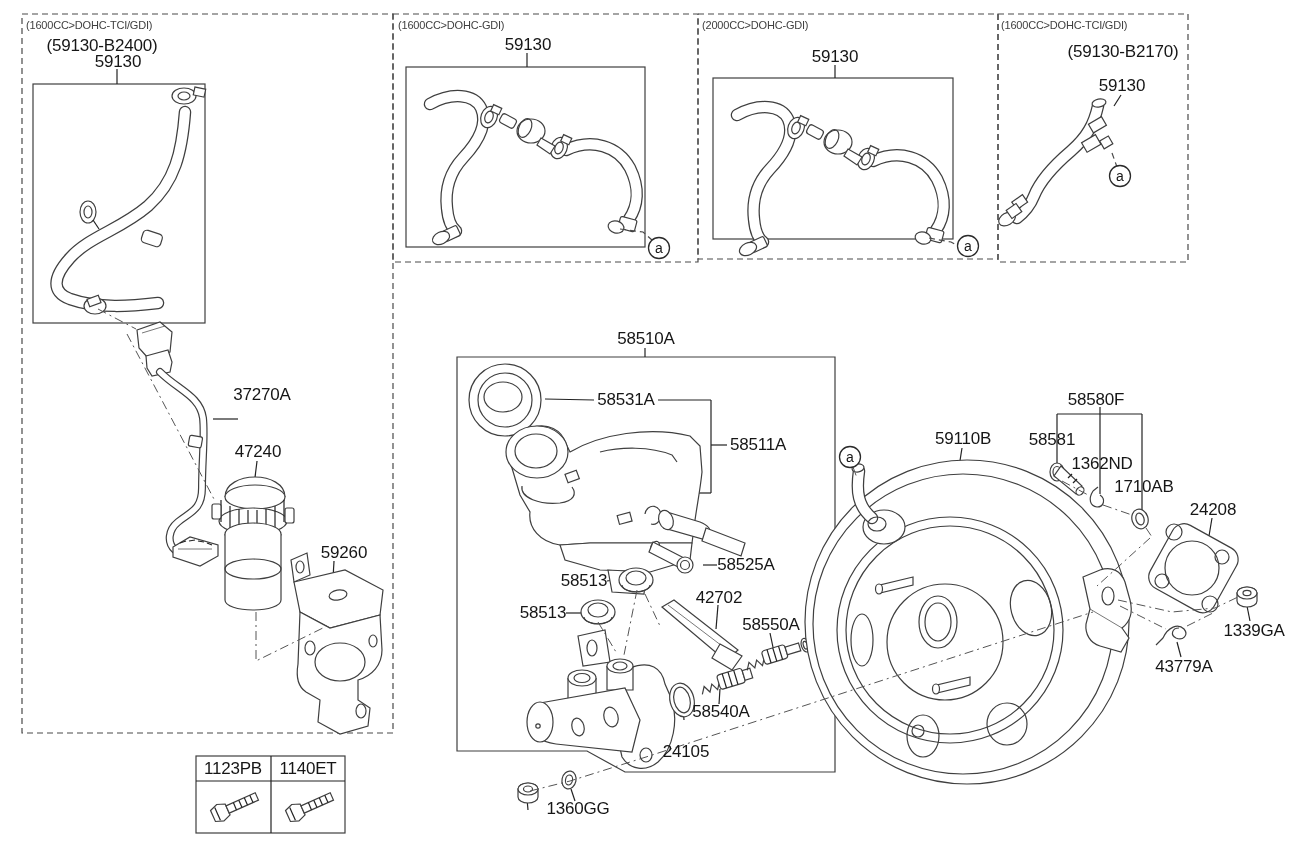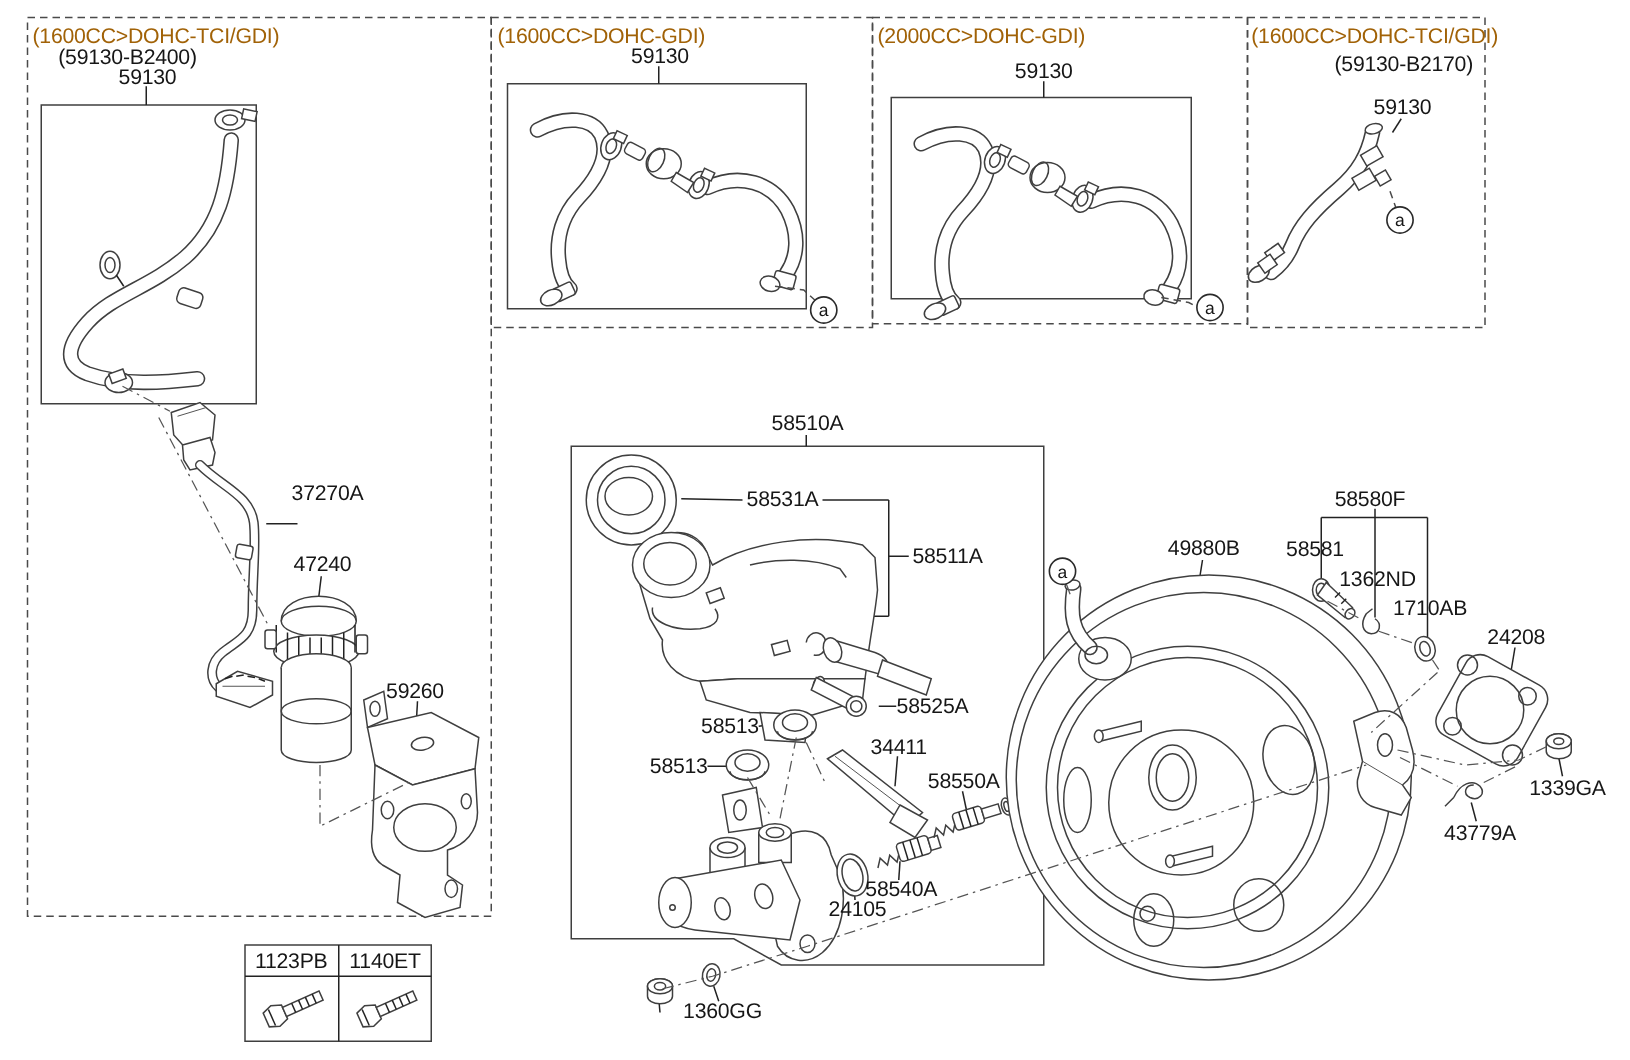--- a/index.html
+++ b/index.html
@@ -1,21 +1,21 @@
 <!DOCTYPE html>
 <html><head>
 <meta charset="utf-8">
 <style>
   html,body{margin:0;padding:0;background:#fff;}
   #stage{position:relative;width:1304px;height:848px;background:#fff;overflow:hidden;
          font-family:"Liberation Sans",sans-serif;}
   #art{position:absolute;left:0;top:0;}
   .lbl{position:absolute;transform:translate(-50%,-50%);white-space:nowrap;
        font-size:17px;color:#161616;letter-spacing:-0.2px;}
-  .hdr{position:absolute;white-space:nowrap;font-size:17px;color:#a16207;letter-spacing:-0.2px;}
+  .hdr{position:absolute;white-space:nowrap;font-size:11px;color:#404040;letter-spacing:-0.2px;}
   
   .t-o{fill:none;stroke:#3f3f3f;stroke-width:12.5;stroke-linecap:round;stroke-linejoin:round}
   .t-i{fill:none;stroke:#ffffff;stroke-width:10;stroke-linecap:round;stroke-linejoin:round}
   .w-o{fill:none;stroke:#3f3f3f;stroke-width:8;stroke-linecap:round}
   .w-i{fill:none;stroke:#ffffff;stroke-width:5.6;stroke-linecap:round}
   .part{stroke:#3f3f3f;stroke-width:1.2;fill:#fff}
   .partn{stroke:#3f3f3f;stroke-width:1.2;fill:none}
   .thin{stroke:#555;stroke-width:.8;fill:none}
   .dash{stroke:#4a4a4a;stroke-width:1.2;fill:none;stroke-dasharray:6 4}
   .phantom{stroke:#555;stroke-width:1;fill:none;stroke-dasharray:9 4 2 4}
@@ -428,36 +428,36 @@
 
 <div class="hdr" style="left:702px;top:19px">(2000CC&gt;DOHC-GDI)</div>
 <div class="lbl" style="left:835px;top:57px">59130</div>
 
 <div class="hdr" style="left:1001px;top:19px">(1600CC&gt;DOHC-TCI/GDI)</div>
 <div class="lbl" style="left:1123px;top:52px">(59130-B2170)</div>
 <div class="lbl" style="left:1122px;top:86px">59130</div>
 
 <div class="lbl" style="left:262px;top:395px">37270A</div>
 <div class="lbl" style="left:258px;top:452px">47240</div>
-<div class="lbl" style="left:332px;top:553px">59260</div>
+<div class="lbl" style="left:344px;top:553px">59260</div>
 
 <div class="lbl" style="left:646px;top:339px">58510A</div>
 <div class="lbl" style="left:626px;top:400px">58531A</div>
 <div class="lbl" style="left:758px;top:445px">58511A</div>
 <div class="lbl" style="left:746px;top:565px">58525A</div>
 <div class="lbl" style="left:584px;top:581px">58513</div>
 <div class="lbl" style="left:543px;top:613px">58513</div>
-<div class="lbl" style="left:719px;top:598px">34411</div>
+<div class="lbl" style="left:719px;top:598px">42702</div>
 <div class="lbl" style="left:771px;top:625px">58550A</div>
 <div class="lbl" style="left:721px;top:712px">58540A</div>
-<div class="lbl" style="left:686px;top:728px">24105</div>
+<div class="lbl" style="left:686px;top:752px">24105</div>
 <div class="lbl" style="left:529px;top:862px">1310SA</div>
 <div class="lbl" style="left:578px;top:809px">1360GG</div>
 
-<div class="lbl" style="left:963px;top:439px">49880B</div>
+<div class="lbl" style="left:963px;top:439px">59110B</div>
 <div class="lbl" style="left:1096px;top:400px">58580F</div>
 <div class="lbl" style="left:1052px;top:440px">58581</div>
 <div class="lbl" style="left:1102px;top:464px">1362ND</div>
 <div class="lbl" style="left:1144px;top:487px">1710AB</div>
 <div class="lbl" style="left:1213px;top:510px">24208</div>
 <div class="lbl" style="left:1254px;top:631px">1339GA</div>
 <div class="lbl" style="left:1184px;top:667px">43779A</div>
 
 <div class="lbl" style="left:233px;top:769px">1123PB</div>
 <div class="lbl" style="left:308px;top:769px">1140ET</div>

